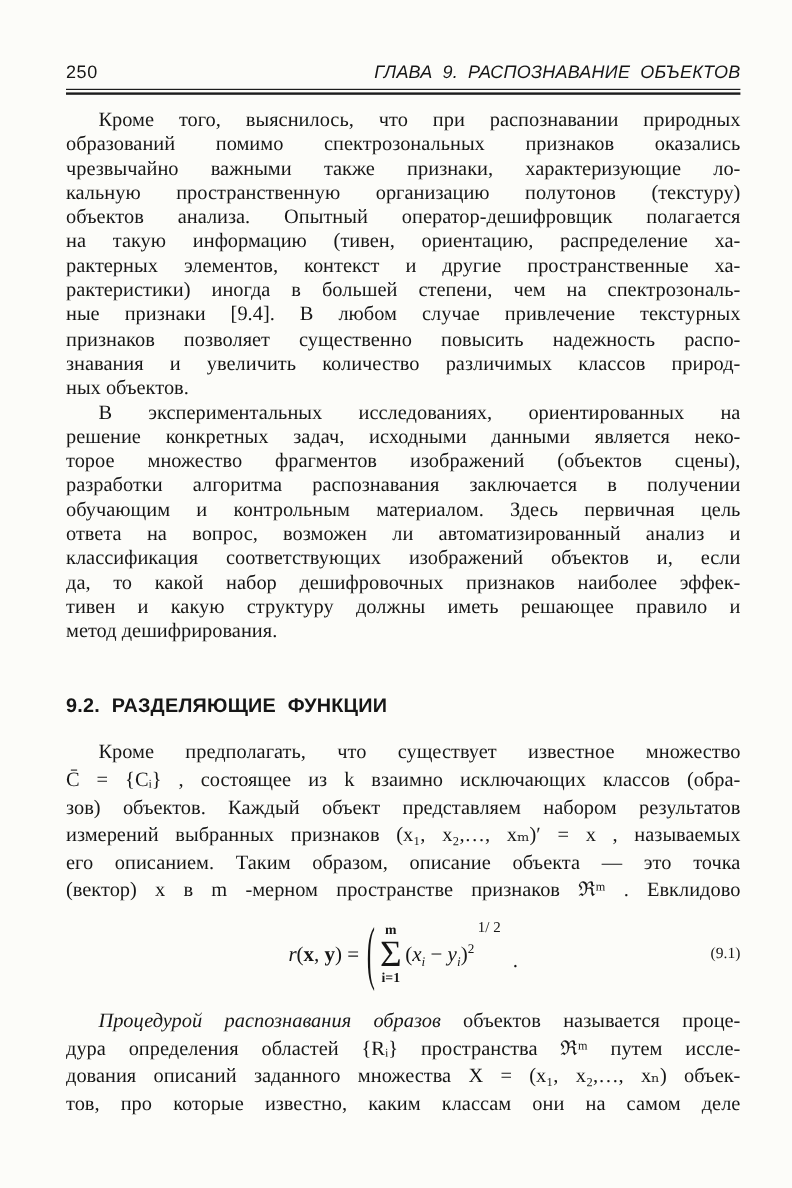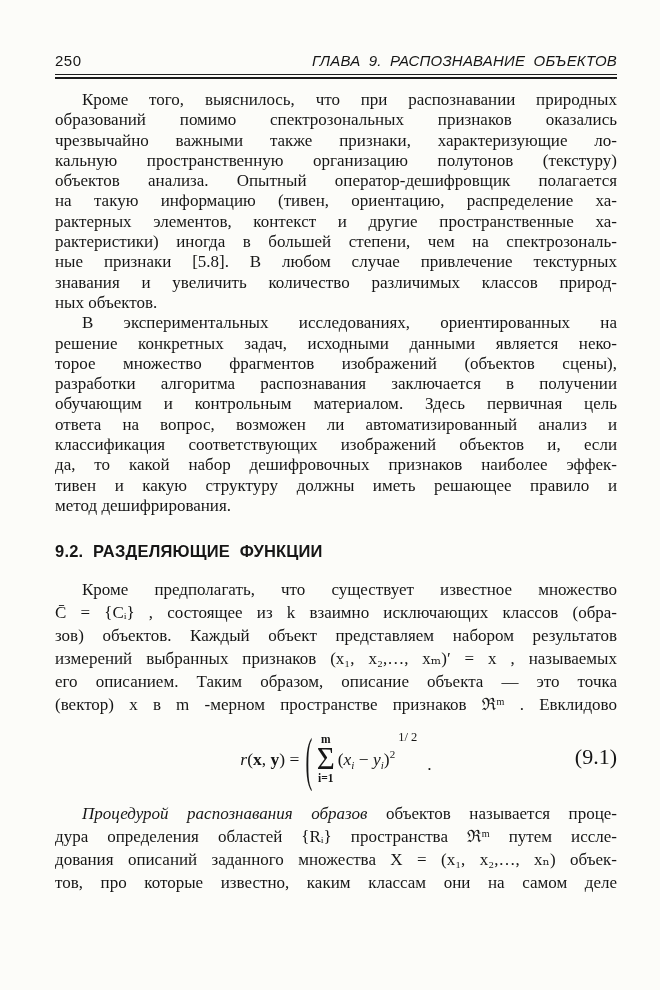--- a/index.html
+++ b/index.html
@@ -119,21 +119,21 @@
   .eq-period {
     margin-left: 10px;
     transform: translateY(5px);
     display: inline-block;
   }
   .eq-no {
     position: absolute;
     right: 0;
     top: 50%;
     transform: translateY(-58%);
-    font-size: 22px;
+    font-size: 13px;
   }
 </style>
 </head>
 <body>
 
 <div class="page">
 
   <div class="running-head">
     <span class="page-num">250</span>
     <span class="chapter-title">ГЛАВА 9. РАСПОЗНАВАНИЕ ОБЪЕКТОВ</span>
@@ -142,38 +142,39 @@
 
   <div class="para">
       <div class="line indent">Кроме того, выяснилось, что при распознавании природных</div>
       <div class="line">образований помимо спектрозональных признаков оказались</div>
       <div class="line">чрезвычайно важными также признаки, характеризующие ло-</div>
       <div class="line">кальную пространственную организацию полутонов (текстуру)</div>
       <div class="line">объектов анализа. Опытный оператор-дешифровщик полагается</div>
       <div class="line">на такую информацию (тивен, ориентацию, распределение ха-</div>
       <div class="line">рактерных элементов, контекст и другие пространственные ха-</div>
       <div class="line">рактеристики) иногда в большей степени, чем на спектрозональ-</div>
-      <div class="line">ные признаки [5.8]. В любом случае привлечение текстурных</div>
+      <div class="line">ные признаки [9.4]. В любом случае привлечение текстурных</div>
+      <div class="line">признаков позволяет существенно повысить надежность распо-</div>
       <div class="line">знавания и увеличить количество различимых классов природ-</div>
       <div class="line last">ных объектов.</div>
     </div>
   <div class="para">
       <div class="line indent">В экспериментальных исследованиях, ориентированных на</div>
       <div class="line">решение конкретных задач, исходными данными является неко-</div>
       <div class="line">торое множество фрагментов изображений (объектов сцены),</div>
       <div class="line">разработки алгоритма распознавания заключается в получении</div>
       <div class="line">обучающим и контрольным материалом. Здесь первичная цель</div>
       <div class="line">ответа на вопрос, возможен ли автоматизированный анализ и</div>
       <div class="line">классификация соответствующих изображений объектов и, если</div>
       <div class="line">да, то какой набор дешифровочных признаков наиболее эффек-</div>
       <div class="line">тивен и какую структуру должны иметь решающее правило и</div>
       <div class="line last">метод дешифрирования.</div>
     </div>
 
-  <h2 class="section-heading" style="margin-top:26px;">9.2. РАЗДЕЛЯЮЩИЕ ФУНКЦИИ</h2>
+  <h2 class="section-heading" style="margin-top:42px;">9.2. РАЗДЕЛЯЮЩИЕ ФУНКЦИИ</h2>
 
   <div class="para loose">
       <div class="line indent">Кроме предполагать, что существует известное множество</div>
       <div class="line">C̄ = {Cᵢ} , состоящее из k взаимно исключающих классов (обра-</div>
       <div class="line">зов) объектов. Каждый объект представляем набором результатов</div>
       <div class="line">измерений выбранных признаков (x₁, x₂,…, xₘ)′ = x , называемых</div>
       <div class="line">его описанием. Таким образом, описание объекта — это точка</div>
       <div class="line">(вектор) x в m -мерном пространстве признаков ℜᵐ . Евклидово</div>
     </div>
 

